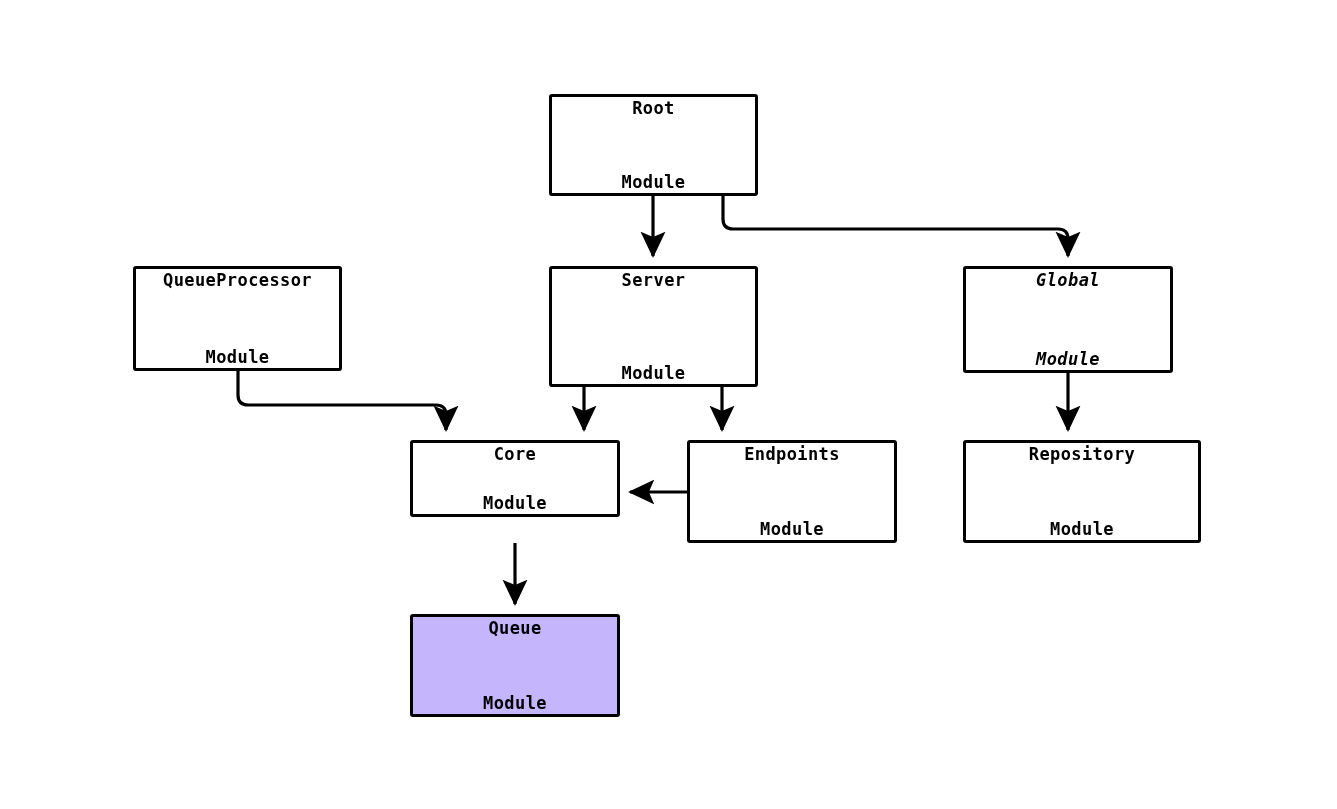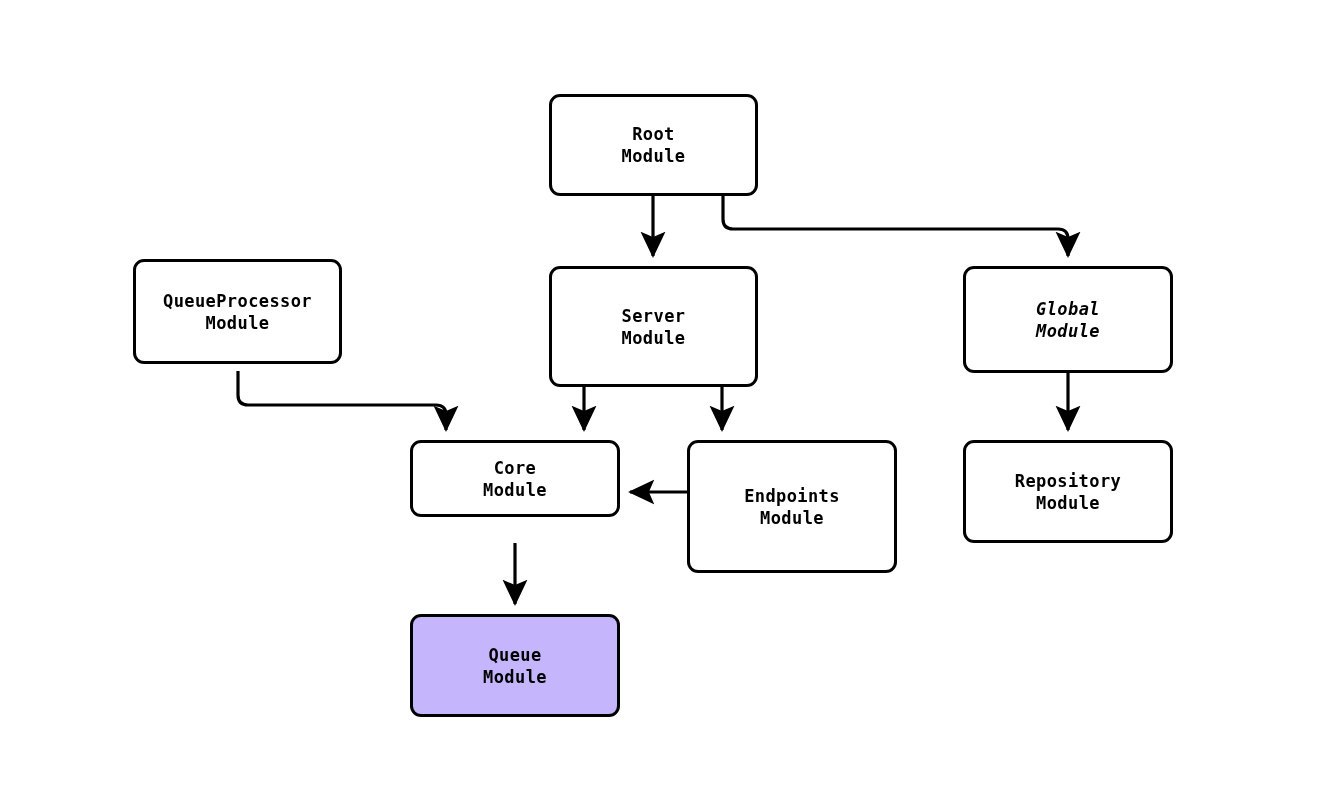--- a/index.html
+++ b/index.html
@@ -25,25 +25,25 @@
     left: 0;
     top: 0;
     width: 1337px;
     height: 809px;
   }
   .node {
     position: absolute;
     box-sizing: border-box;
     background: #ffffff;
     border: 3px solid #000000;
-    border-radius: 11px;
+    border-radius: 3px;
     display: flex;
     flex-direction: column;
     align-items: center;
-    justify-content: center;
+    justify-content: space-between;
     z-index: 2;
   }
   .node-line {
     font-family: "DejaVu Sans Mono", "Liberation Mono", monospace;
     font-size: 17px;
     line-height: 22px;
     font-weight: 700;
     color: #000000;
     letter-spacing: 0.4px;
     white-space: pre;
@@ -71,46 +71,46 @@
         <path d="M 687 492 L 630 492" marker-end="url(#arrowhead)" stroke="#000000"></path>
         <path d="M 515 543 L 515 604" marker-end="url(#arrowhead)" stroke="#000000"></path>
       </g>
   </svg>
 
   <div class="node" style="left: 549px; top: 94px; width: 209px; height: 102px; background: rgb(255, 255, 255); border-color: rgb(0, 0, 0);">
     <span class="node-line">Root</span>
     <span class="node-line">Module</span>
   </div>
 
-  <div class="node" style="left: 133px; top: 259px; width: 209px; height: 105px; background: rgb(255, 255, 255); border-color: rgb(0, 0, 0);">
+  <div class="node" style="left: 133px; top: 266px; width: 209px; height: 105px; background: rgb(255, 255, 255); border-color: rgb(0, 0, 0);">
     <span class="node-line">QueueProcessor</span>
     <span class="node-line">Module</span>
   </div>
 
   <div class="node" style="left: 549px; top: 266px; width: 209px; height: 121px; background: rgb(255, 255, 255); border-color: rgb(0, 0, 0);">
     <span class="node-line">Server</span>
     <span class="node-line">Module</span>
   </div>
 
   <div class="node" style="left: 963px; top: 266px; width: 210px; height: 107px; background: rgb(255, 255, 255); border-color: rgb(0, 0, 0); font-style: italic;">
     <span class="node-line">Global</span>
     <span class="node-line">Module</span>
   </div>
 
   <div class="node" style="left: 410px; top: 440px; width: 210px; height: 77px; background: rgb(255, 255, 255); border-color: rgb(0, 0, 0);">
     <span class="node-line">Core</span>
     <span class="node-line">Module</span>
   </div>
 
-  <div class="node" style="left: 687px; top: 440px; width: 210px; height: 133px; background: rgb(255, 255, 255); border-color: rgb(0, 0, 0);">
+  <div class="node" style="left: 687px; top: 440px; width: 210px; height: 103px; background: rgb(255, 255, 255); border-color: rgb(0, 0, 0);">
     <span class="node-line">Endpoints</span>
     <span class="node-line">Module</span>
   </div>
 
-  <div class="node" style="left: 963px; top: 440px; width: 210px; height: 103px; background: rgb(255, 255, 255); border-color: rgb(0, 0, 0);">
+  <div class="node" style="left: 963px; top: 440px; width: 238px; height: 103px; background: rgb(255, 255, 255); border-color: rgb(0, 0, 0);">
     <span class="node-line">Repository</span>
     <span class="node-line">Module</span>
   </div>
 
   <div class="node" style="left: 410px; top: 614px; width: 210px; height: 103px; background: #c4b5fd; border-color: rgb(0, 0, 0);">
     <span class="node-line">Queue</span>
     <span class="node-line">Module</span>
   </div>
 
 </div>

